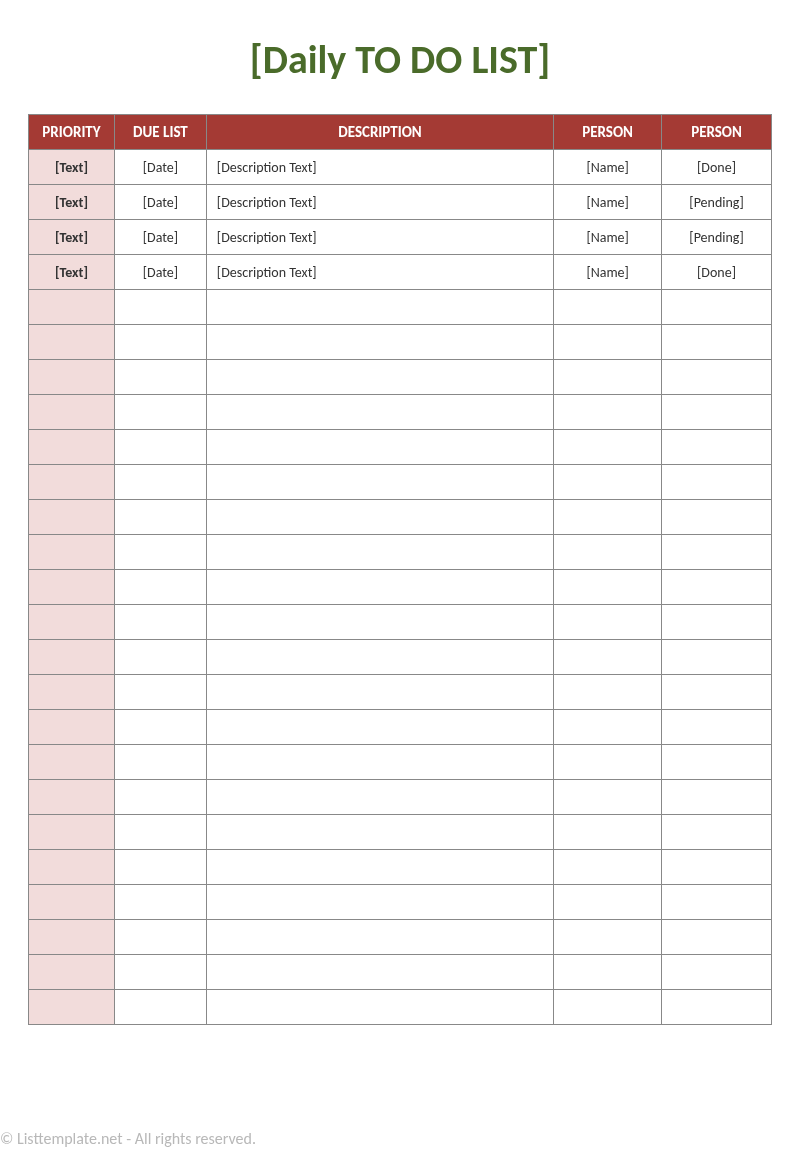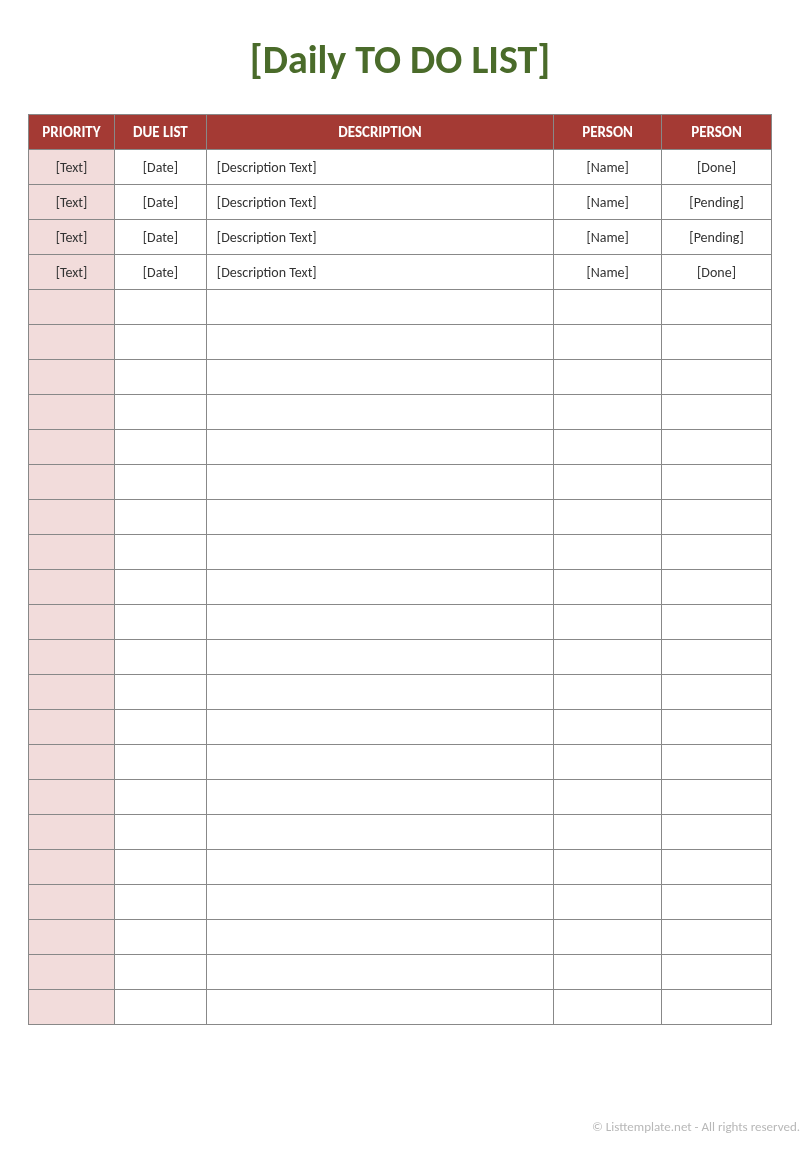--- a/index.html
+++ b/index.html
@@ -45,36 +45,37 @@
       border: 1px solid #888;
       height: 35px;
       padding: 0 10px;
       font-size: 14px;
       color: #333;
       vertical-align: middle;
     }
     td.priority {
       background: #f2dcdb;
       text-align: center;
+      font-weight: bold;
     }
     td.center {
       text-align: center;
     }
     .col-priority { width: 86px; }
     .col-duedate { width: 92px; }
     .col-desc { width: 348px; }
     .col-person { width: 108px; }
     .col-status { width: 110px; }
     .footer {
       position: absolute;
-      bottom: 28px;
+      bottom: 14px;
       width: 100%;
-      text-align: right;
+      text-align: left;
       color: #b8b8b8;
-      font-size: 13px;
+      font-size: 16px;
     }
   </style>
 </head>
 <body>
 
 <h1 class="page-title">[Daily TO DO LIST]</h1>
 
 <div class="table-wrap">
   <table>
     <colgroup>

